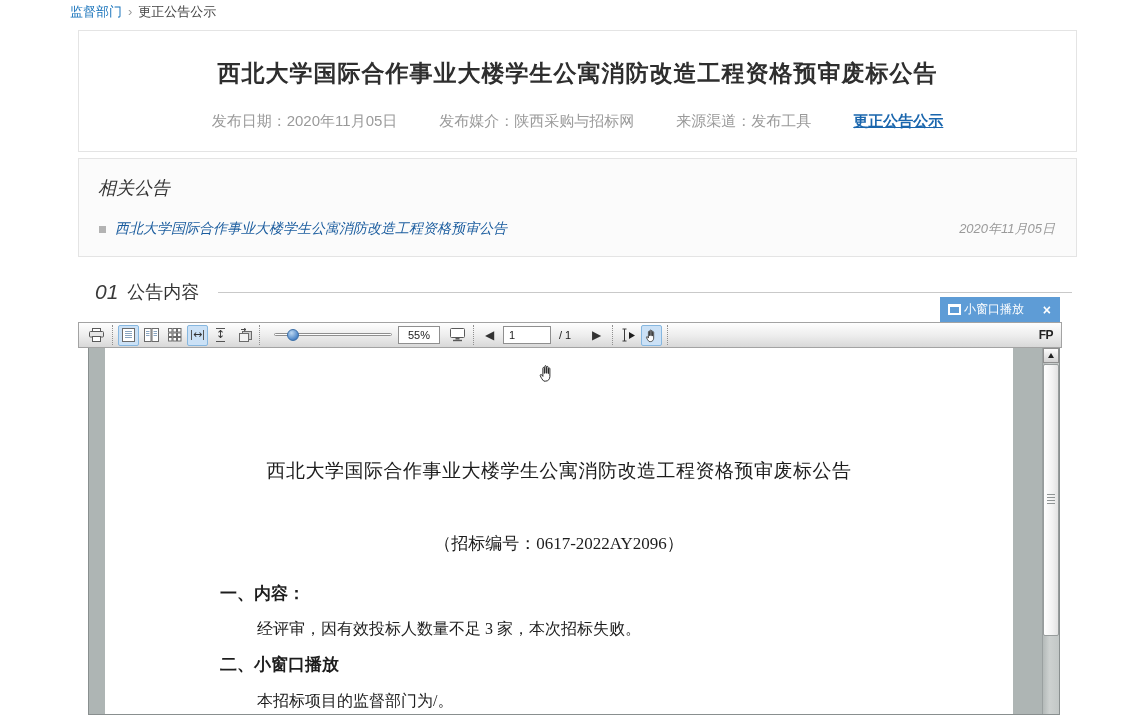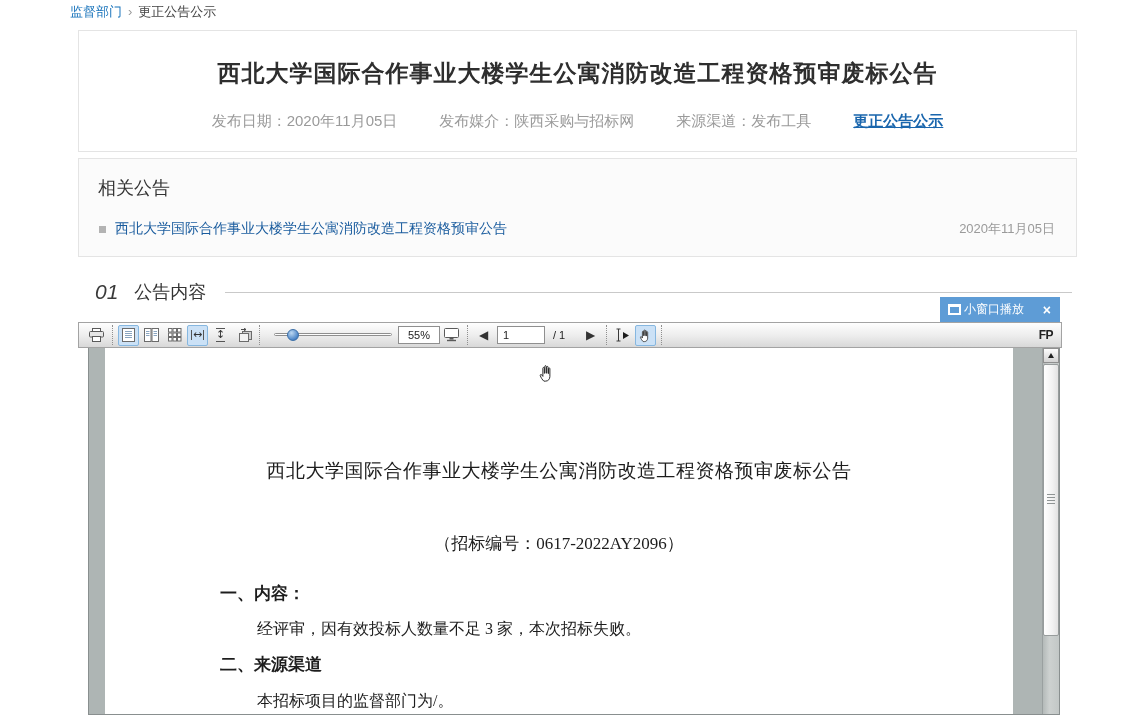--- a/index.html
+++ b/index.html
@@ -28,36 +28,36 @@
   }
   .meta-row {
     margin-top:23px; display:flex; justify-content:center; align-items:center;
     gap:42px; font-size:15px; color:#9a9a9a;
   }
   .meta-row .orig-link { color:#1a66ad; font-weight:bold; text-decoration:underline; cursor:pointer; }
 
   
   .related-card {
     position:absolute; left:78px; top:158px; width:999px; height:99px;
-    background:#fbfbfb; border:1px solid #e4e4e4;
+    background:#fbfbfb; border:1px solid #e4e4e4;font-style:italic;
   }
   .related-card h2 { margin:17px 0 0 19px; font-size:18px; font-weight:normal; color:#333; }
   .related-row {
     margin-top:20px; display:flex; align-items:center; padding:0 21px 0 20px;
   }
   .related-row .bullet { width:7px; height:7px; background:#b3b3b3; margin-right:9px; flex:none; }
   .related-row a { font-size:14px; color:#1a5c9e; text-decoration:none; cursor:pointer; }
   .related-row .date { margin-left:auto; font-size:13px; color:#9a9a9a; }
 
   
   .section-head {
     position:absolute; left:95px; top:280px; width:977px;
     display:flex; align-items:center;
   }
-  .section-head .num { font-style:italic; font-size:21px; color:#3a3a3a; margin-right:16px; }
+  .section-head .num { font-style:italic; font-size:21px; color:#3a3a3a; margin-right:9px; }
   .section-head .ttl { font-size:18px; color:#333; }
   .section-head .rule { flex:1; height:1px; background:#c9c9c9; margin-left:19px; }
 
   
   .popup-btn {
     position:absolute; left:940px; top:297px; width:120px; height:25px;
     background:#5e9cd6; color:#fff; display:flex; align-items:center;
     font-size:12px; padding:0 9px 0 8px; cursor:pointer;
   }
   .popup-btn .win-ico {
@@ -92,21 +92,21 @@
   }
   .slider .knob {
     position:absolute; top:4px; left:13px; width:12px; height:12px; border-radius:50%;
     background:radial-gradient(circle at 35% 30%, #bcd8f2, #4d86c8 70%, #2f5f9e);
     border:1px solid #3a6ea8; cursor:pointer;
   }
   .zoom-box, .page-box {
     height:18px; background:#fff; border:1px solid #8f8f8f; font-size:11px; color:#222;
     font-family:"Liberation Sans", sans-serif;
   }
-  .zoom-box { width:42px; text-align:center; flex:none; }
+  .zoom-box { width:42px; text-align:center; margin-right:6px; flex:none; }
   .page-box { width:48px; text-align:left; padding-left:5px; margin:0 2px; flex:none; }
   .page-total { font-size:11px; color:#222; margin:0 14px 0 6px; flex:none; }
   .brand { margin-left:auto; margin-right:2px; font-size:12px; font-weight:bold; color:#222; letter-spacing:-0.5px; }
 
   .viewport {
     position:absolute; top:26px; left:10px; right:2px; bottom:0;
     background:#aeb5b4; border:1px solid #898f8f; border-top:none; overflow:hidden;
   }
   .pdf-page {
     position:absolute; left:16px; top:0; width:908px; height:420px; background:#fff;
@@ -271,21 +271,21 @@
 
     <span class="brand">FP</span>
   </div>
 
   <div class="viewport">
     <div class="pdf-page">
       <div class="doc-title">西北大学国际合作事业大楼学生公寓消防改造工程资格预审废标公告</div>
       <div class="doc-bid">（招标编号：0617-2022AY2096）</div>
       <div class="doc-h1">一、内容：</div>
       <div class="doc-p1">经评审，因有效投标人数量不足 3 家，本次招标失败。</div>
-      <div class="doc-h2">二、来源渠道</div>
+      <div class="doc-h2">二、小窗口播放</div>
       <div class="doc-p2">本招标项目的监督部门为/。</div>
     </div>
 
     <svg class="hand-cursor" viewBox="0 0 16 16">
       <path d="M5.5 14.5c-1.2-1-2.3-2.8-2.9-4.4-.3-.8.7-1.3 1.2-.6l.9 1.2V4.2c0-.9 1.2-.9 1.2 0v4l.3.1V2.8c0-.9 1.2-.9 1.2 0v5.3l.3.1V3.4c0-.9 1.2-.9 1.2 0v5l.3.1V4.6c0-.9 1.1-.9 1.1 0v6.2c0 2-1.3 3.7-3.4 3.7z" fill="#fff" stroke="#2a2a2a" stroke-width="0.8"></path>
     </svg>
 
     <div class="scrollbar">
       <div class="scroll-up">
         <span class="tri"></span>

